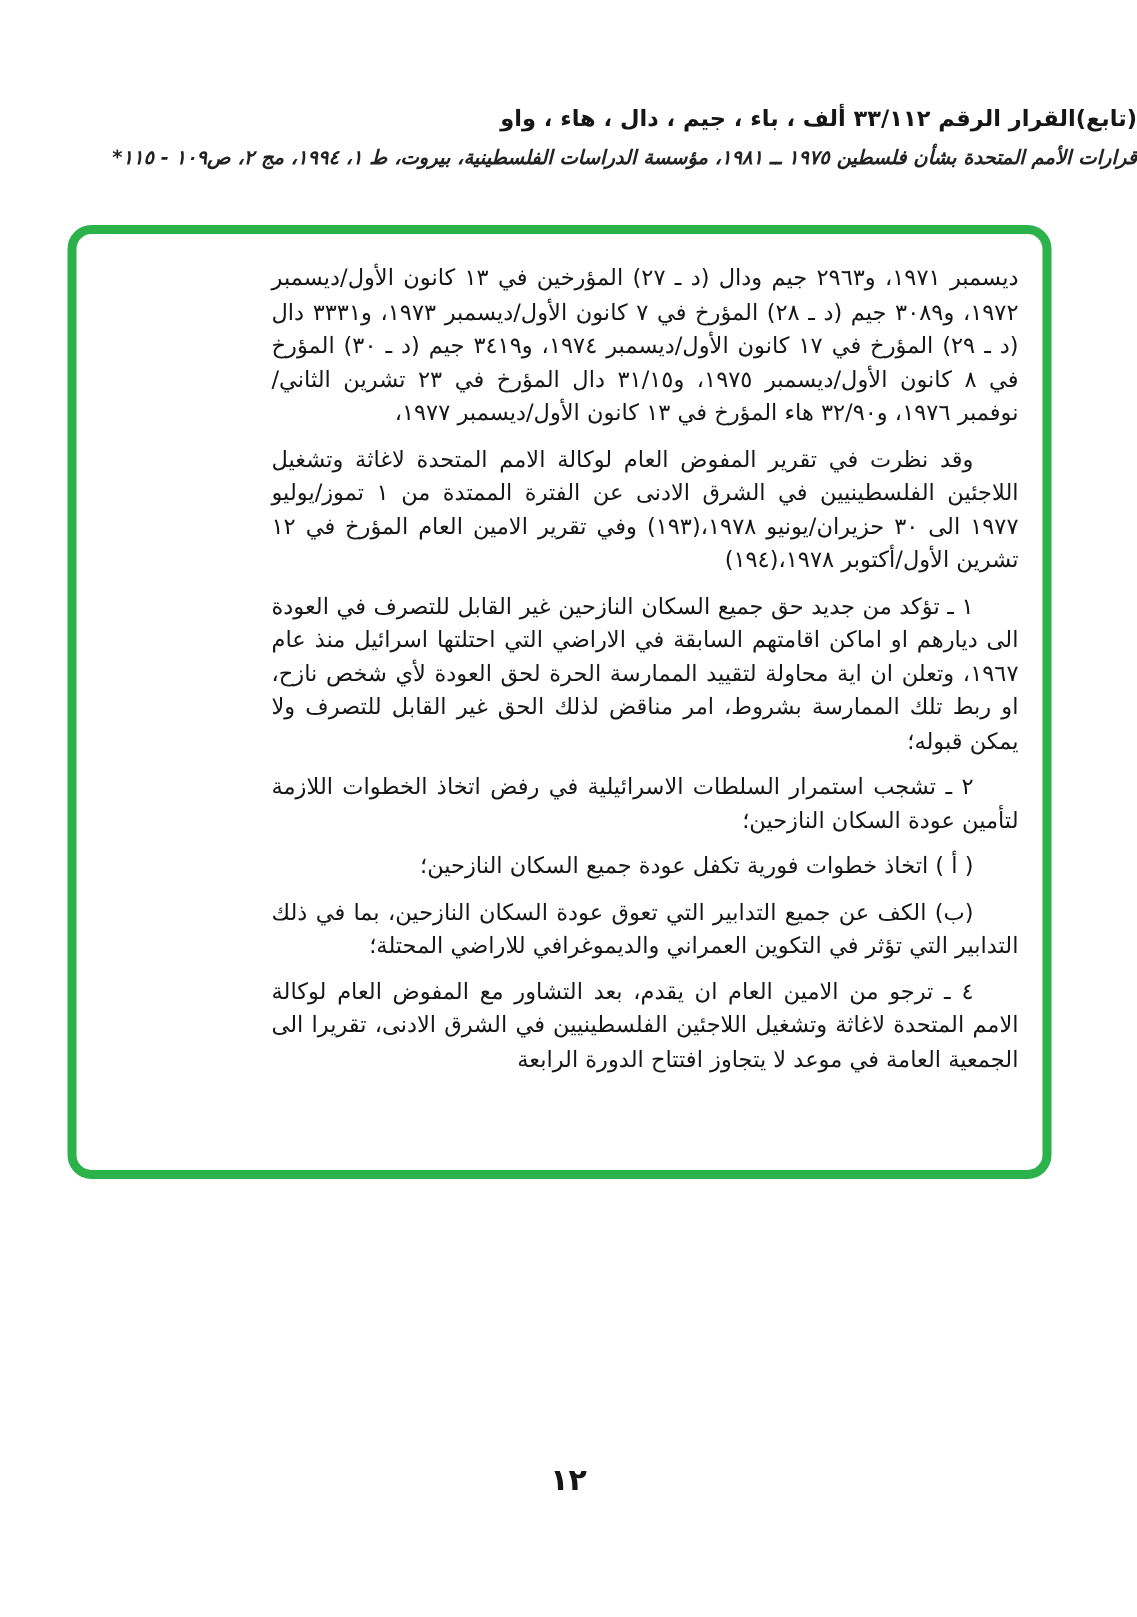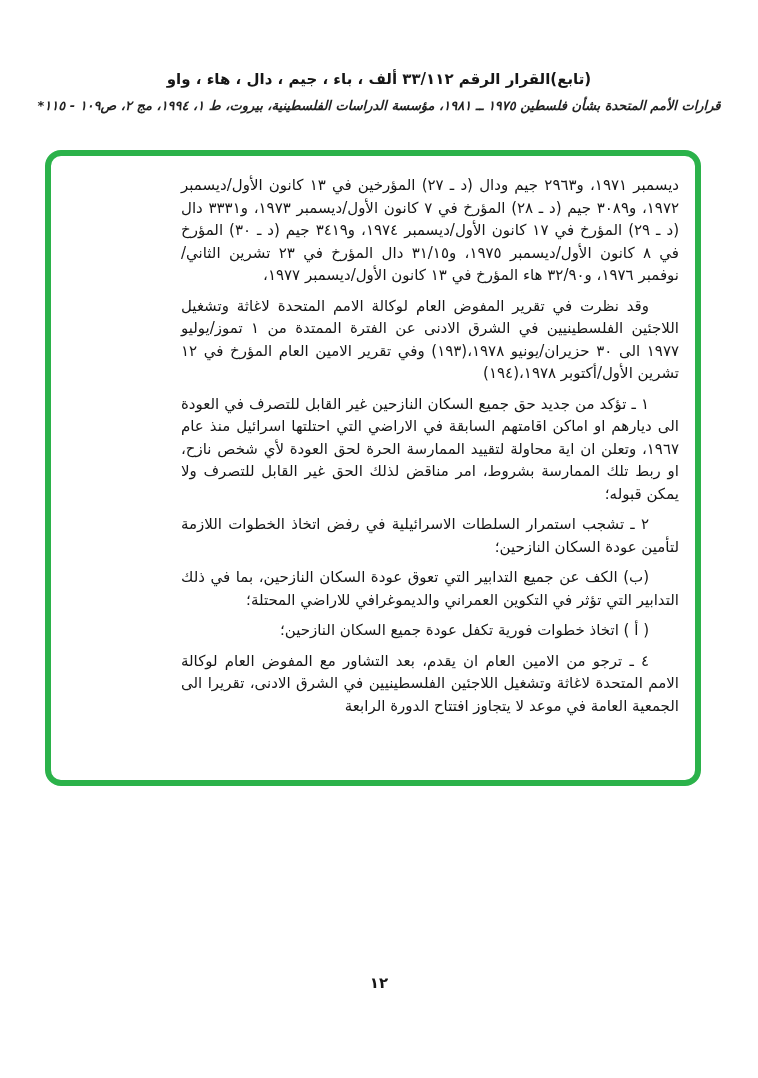--- a/index.html
+++ b/index.html
@@ -8,21 +8,21 @@
     position:relative;
     width:758px; height:1078px;
     background:#ffffff;
     color:#161616;
     font-family:"DejaVu Sans", sans-serif;
     overflow:hidden;
   }
   
   .page-header {
     position:absolute; top:70px; left:0; right:0;
-    text-align:center; direction:rtl;
+    text-align:right; direction:rtl;
   }
   .doc-title {
     font-size:15px; font-weight:700; letter-spacing:0.2px;
   }
   .doc-source {
     margin-top:10px;
     font-size:13px; font-weight:700; color:#222;font-style:italic;
   }
   
   .green-box {
@@ -53,21 +53,21 @@
     line-height:21px;
     color:#161616;
   }
   .fn-rule-1 { width:172px; border-top:2px solid #000; margin-bottom:3px; }
   .fn-rule-2 { width:82px;  border-top:1px solid #000; margin-bottom:7px; }
   .fn-ref-line { margin-right:28px; }
   
   .page-number {
     position:absolute; top:974px; left:0; right:0;
     text-align:center;
-    font-size:15px; font-weight:700;
+    font-size:20px; font-weight:700;
   }
 </style>
 </head>
 <body>
 
 <div class="page">
 
   <header class="page-header">
     <div class="doc-title">(تابع)القرار الرقم ٣٣/١١٢ ألف ، باء ، جيم ، دال ، هاء ، واو</div>
     <div class="doc-source">قرارات الأمم المتحدة بشأن فلسطين ١٩٧٥ ــ ١٩٨١، مؤسسة الدراسات الفلسطينية، بيروت، ط ١، ١٩٩٤، مج ٢، ص١٠٩ - ١١٥*</div>
@@ -79,23 +79,23 @@
 
       <p class="para flush"><span>ديسمبر ١٩٧١، و٢٩٦٣ جيم ودال (د ـ ٢٧) المؤرخين في ١٣ كانون الأول/ديسمبر ١٩٧٢، و٣٠٨٩ جيم (د ـ ٢٨) المؤرخ في ٧ كانون الأول/ديسمبر ١٩٧٣، و٣٣٣١ دال (د ـ ٢٩) المؤرخ في ١٧ كانون الأول/ديسمبر ١٩٧٤، و٣٤١٩ جيم (د ـ ٣٠) المؤرخ في ٨ كانون الأول/ديسمبر ١٩٧٥، و٣١/١٥ دال المؤرخ في ٢٣ تشرين الثاني/نوفمبر ١٩٧٦، و٣٢/٩٠ هاء المؤرخ في ١٣ كانون الأول/ديسمبر ١٩٧٧،</span></p>
 
       <p class="para"><strong class="lead">وقد نظرت</strong><span> في تقرير المفوض العام لوكالة الامم المتحدة لاغاثة وتشغيل اللاجئين الفلسطينيين في الشرق الادنى عن الفترة الممتدة من ١ تموز/يوليو ١٩٧٧ الى ٣٠ حزيران/يونيو ١٩٧٨،(١٩٣) وفي تقرير الامين العام المؤرخ في ١٢ تشرين الأول/أكتوبر ١٩٧٨،(١٩٤)</span></p>
 
       <p class="para"><span>١ ـ </span><strong class="lead">تؤكد من جديد</strong><span> حق جميع السكان النازحين غير القابل للتصرف في العودة الى ديارهم او اماكن اقامتهم السابقة في الاراضي التي احتلتها اسرائيل منذ عام ١٩٦٧، وتعلن ان اية محاولة لتقييد الممارسة الحرة لحق العودة لأي شخص نازح، او ربط تلك الممارسة بشروط، امر مناقض لذلك الحق غير القابل للتصرف ولا يمكن قبوله؛</span></p>
 
       <p class="para"><span>٢ ـ </span><strong class="lead">تشجب</strong><span> استمرار السلطات الاسرائيلية في رفض اتخاذ الخطوات اللازمة لتأمين عودة السكان النازحين؛</span></p>
 
 
+      <p class="para"><span>( أ ) اتخاذ خطوات فورية تكفل عودة جميع السكان النازحين؛</span></p>
+
       <p class="para"><span>(ب) الكف عن جميع التدابير التي تعوق عودة السكان النازحين، بما في ذلك التدابير التي تؤثر في التكوين العمراني والديموغرافي للاراضي المحتلة؛</span></p>
-
-      <p class="para"><span>( أ ) اتخاذ خطوات فورية تكفل عودة جميع السكان النازحين؛</span></p>
 
       <p class="para"><span>٤ ـ </span><strong class="lead">ترجو</strong><span> من الامين العام ان يقدم، بعد التشاور مع المفوض العام لوكالة الامم المتحدة لاغاثة وتشغيل اللاجئين الفلسطينيين في الشرق الادنى، تقريرا الى الجمعية العامة في موعد لا يتجاوز افتتاح الدورة الرابعة</span></p>
 
     </div>
 
 
   </div>
 
   <footer>
     <div class="page-number">١٢</div>

